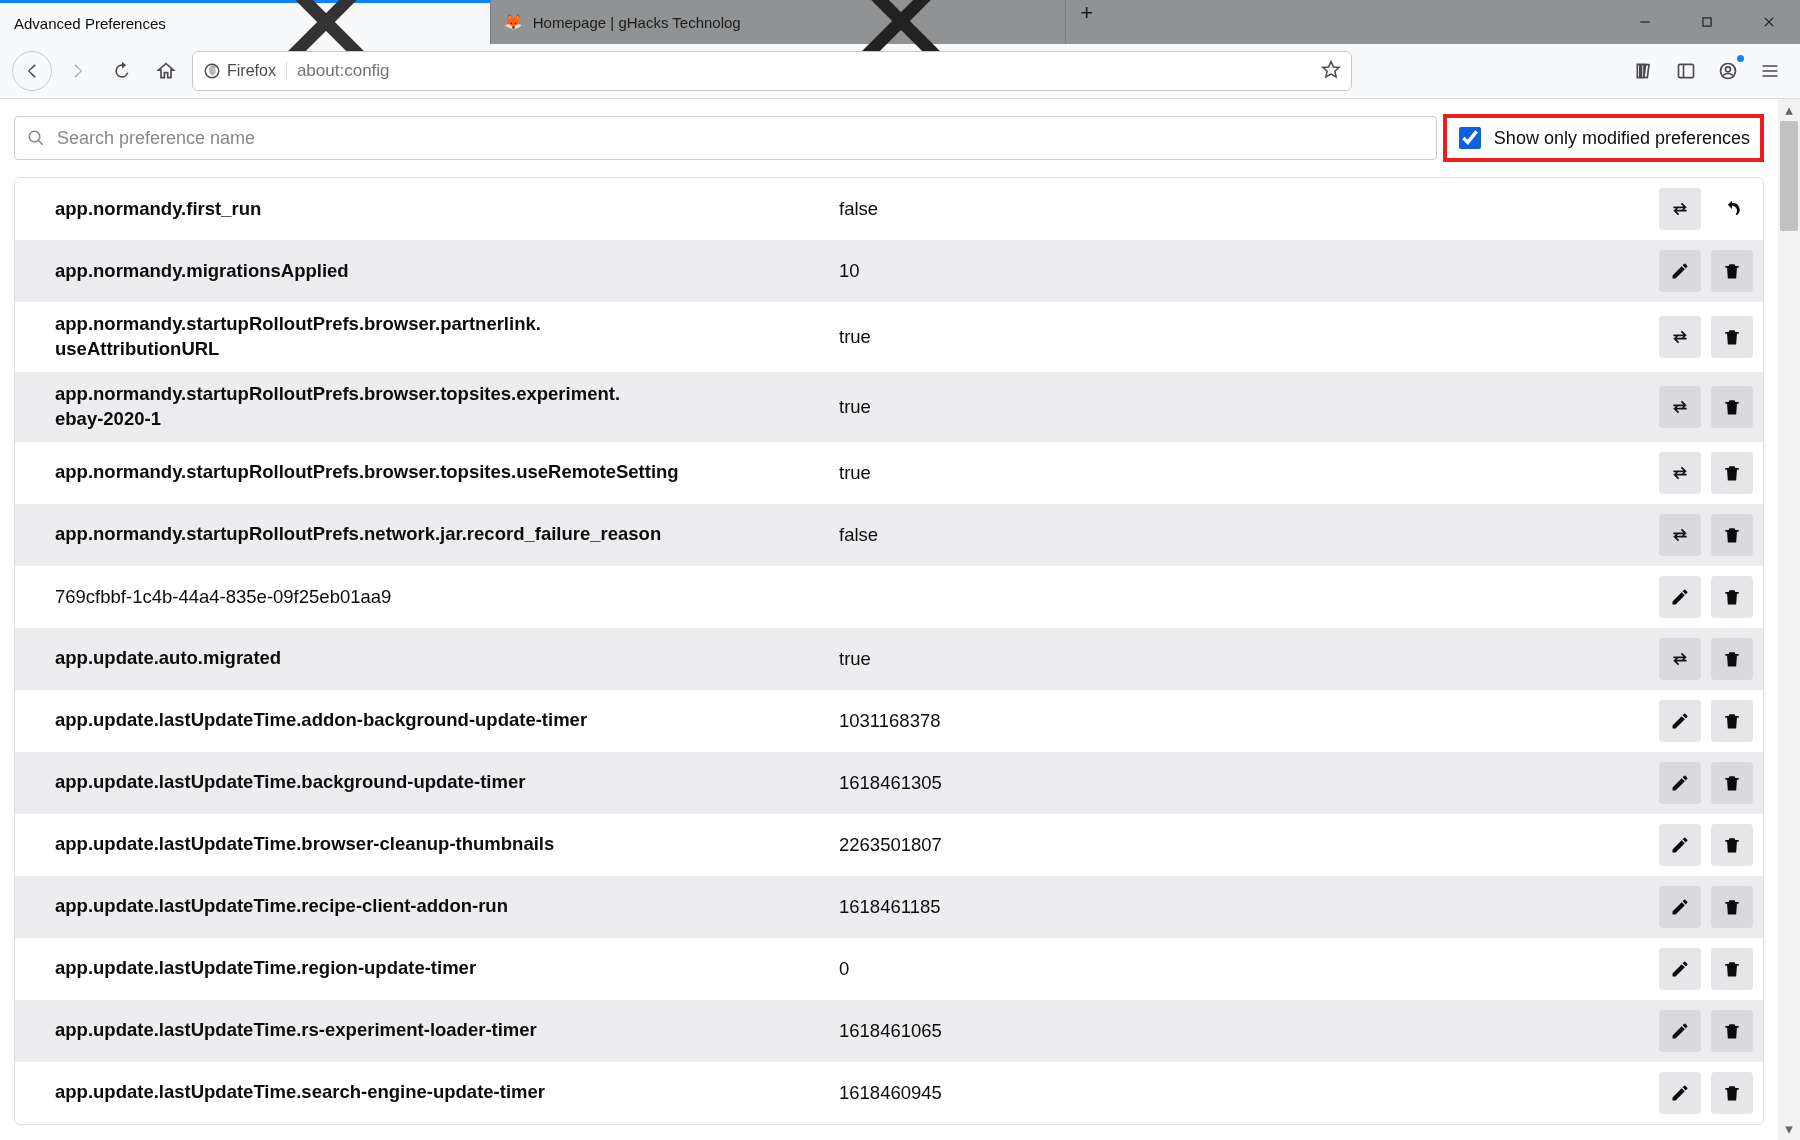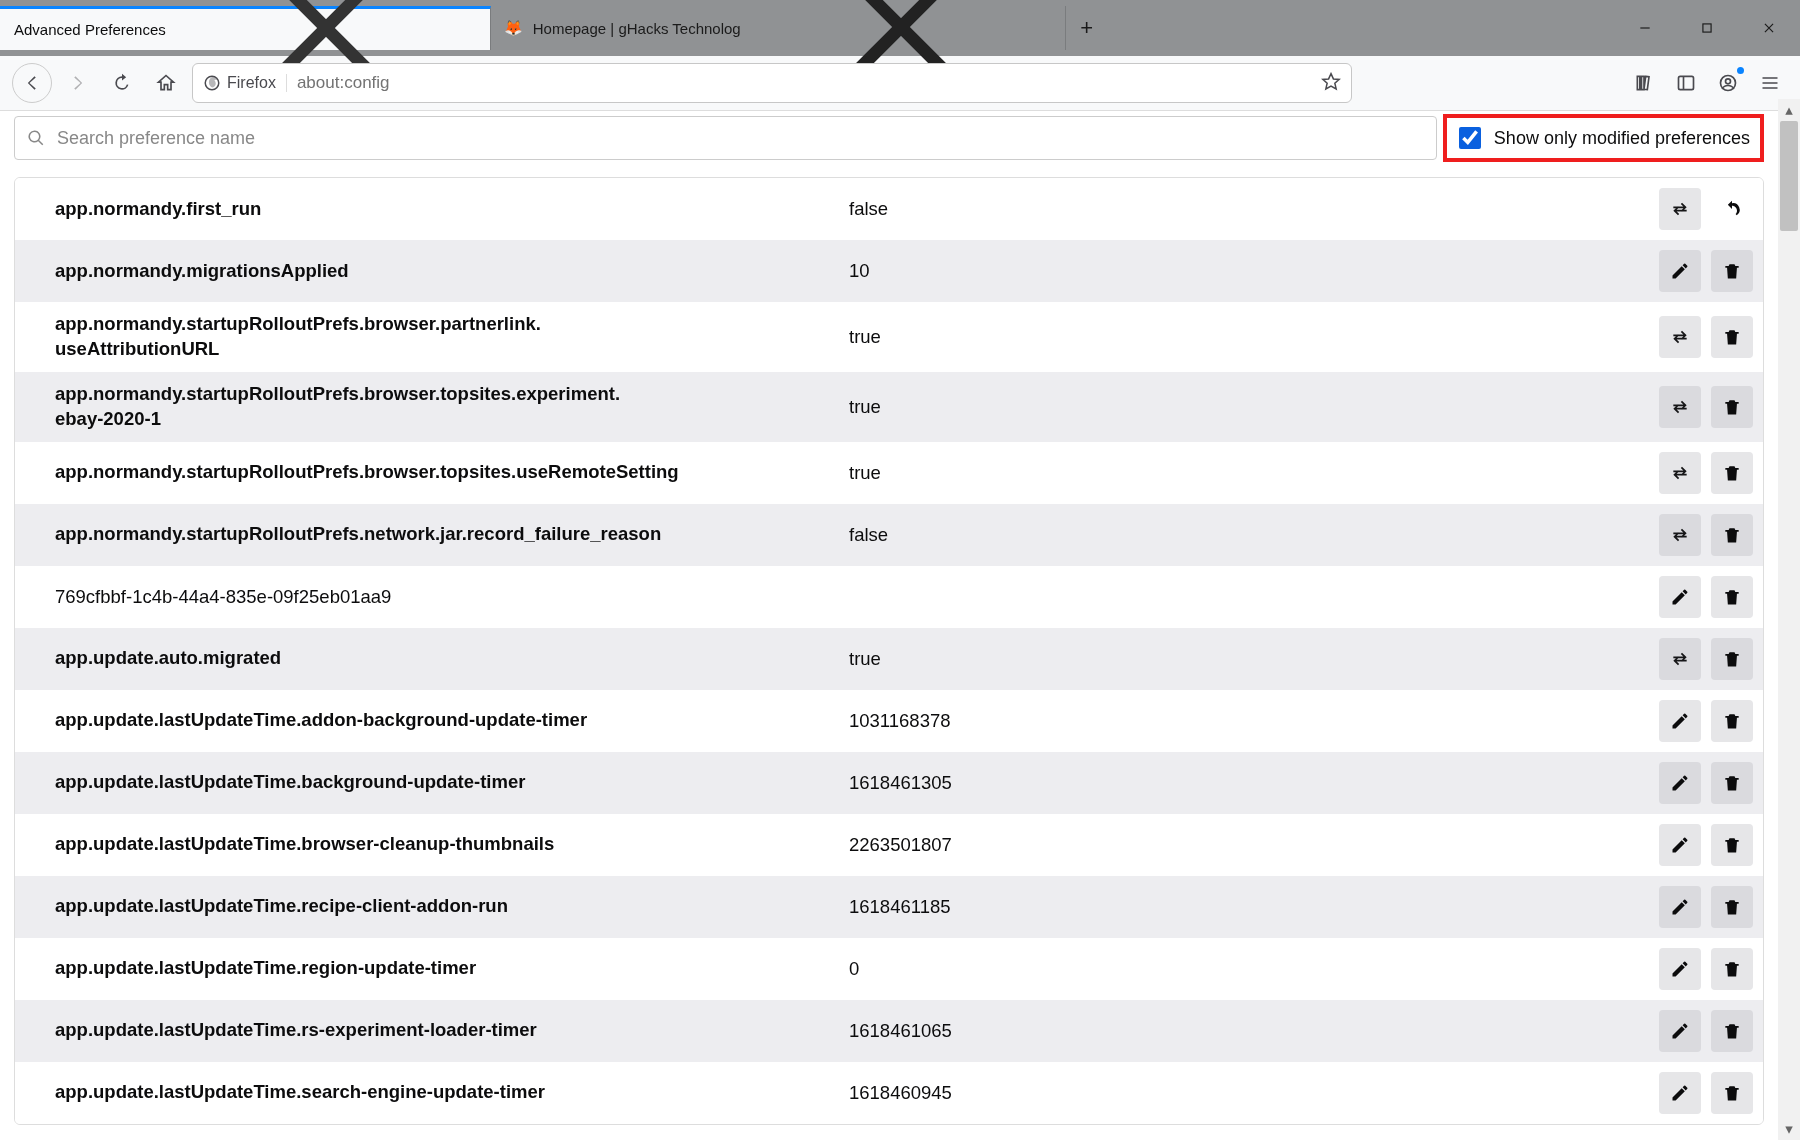--- a/index.html
+++ b/index.html
@@ -1,20 +1,20 @@
 <!DOCTYPE html>
 <html><head>
 <meta charset="utf-8">
 <style>
   * { box-sizing: border-box; }
   html, body { margin: 0; padding: 0; font-family: "Segoe UI", Arial, sans-serif; font-size: 15px; color: #0c0c0d; background: #fff; }
   body { width: 1800px; height: 1140px; overflow: hidden; position: relative; }
 
   
-  .titlebar { height: 56px; background: #909294; display: flex; align-items: center; }
+  .titlebar { height: 44px; background: #909294; display: flex; align-items: flex-start; }
   .tab { display: flex; align-items: center; height: 44px; padding: 0 14px; gap: 10px; border-right: 1px solid #7a7c7e; min-width: 0; }
   .tab.active { background: #f8f9fa; border-top: 3px solid #0a84ff; padding-top: 0; }
   .tab:not(.active) { color: #1b1b1b; }
   .tab-favicon { width: 18px; height: 18px; display: flex; align-items: center; justify-content: center; }
   .tab-title { font-size: 15px; white-space: nowrap; overflow: hidden; text-overflow: ellipsis; max-width: 230px; }
   .tab-close { font-size: 18px; line-height: 1; color: #333; cursor: pointer; }
   .tab.inactive .tab-title { color: #1b1b1b; }
   .tab.inactive .tab-close { color: #222; }
   .newtab { width: 42px; display: flex; align-items: center; justify-content: center; font-size: 22px; color: #1b1b1b; cursor: pointer; }
   .win-controls { margin-left: auto; display: flex; }
@@ -49,21 +49,21 @@
   .searchbox { flex: 1; display: flex; align-items: center; gap: 10px; border: 1px solid #ccc; border-radius: 4px; height: 44px; padding: 0 12px; }
   .searchbox svg { width: 18px; height: 18px; color: #888; }
   .searchbox input { flex: 1; border: none; outline: none; font-size: 18px; color: #555; background: transparent; }
   .searchbox input::placeholder { color: #888; }
 
   .modbox { display: flex; align-items: center; gap: 10px; border: 4px solid #ef1e1e; padding: 6px 10px 6px 8px; }
   .modbox input[type=checkbox] { width: 22px; height: 22px; accent-color: #0a60df; }
   .modbox label { font-size: 18px; }
 
   .preftable { margin-top: 14px; border: 1px solid #ddd; border-radius: 6px; overflow: hidden; }
-  .prefrow { display: flex; align-items: center; min-height: 54px; padding: 10px 10px 10px 40px; gap: 10px; }
+  .prefrow { display: flex; align-items: center; min-height: 54px; padding: 10px 10px 10px 40px; }
   .prefrow:nth-child(odd) { background: #fff; }
   .prefrow:nth-child(even) { background: #ededf0; }
   .prefname { flex: 0 0 784px; font-weight: 700; font-size: 18.5px; word-break: break-word; line-height: 1.35; }
   .prefval { flex: 1; font-weight: 400; font-size: 18.5px; word-break: break-word; }
   .prefactions { display: flex; gap: 10px; }
   .iconbtn { width: 42px; height: 42px; border-radius: 4px; background: #e6e6e8; display: flex; align-items: center; justify-content: center; cursor: pointer; }
   .prefrow:nth-child(even) .iconbtn { background: #dadade; }
   .iconbtn svg { width: 20px; height: 20px; color: #0c0c0d; }
   .iconbtn.ghost { background: transparent; }
   .prefrow:nth-child(even) .iconbtn.ghost { background: transparent; }

